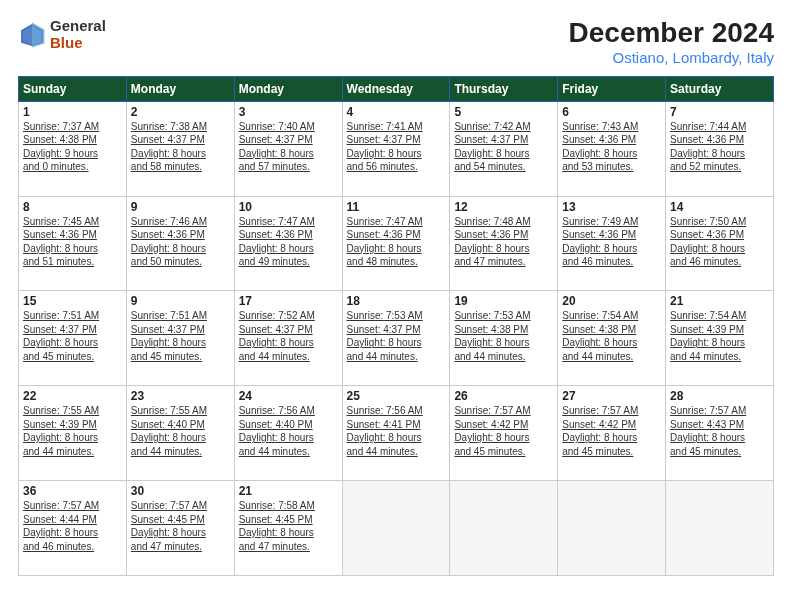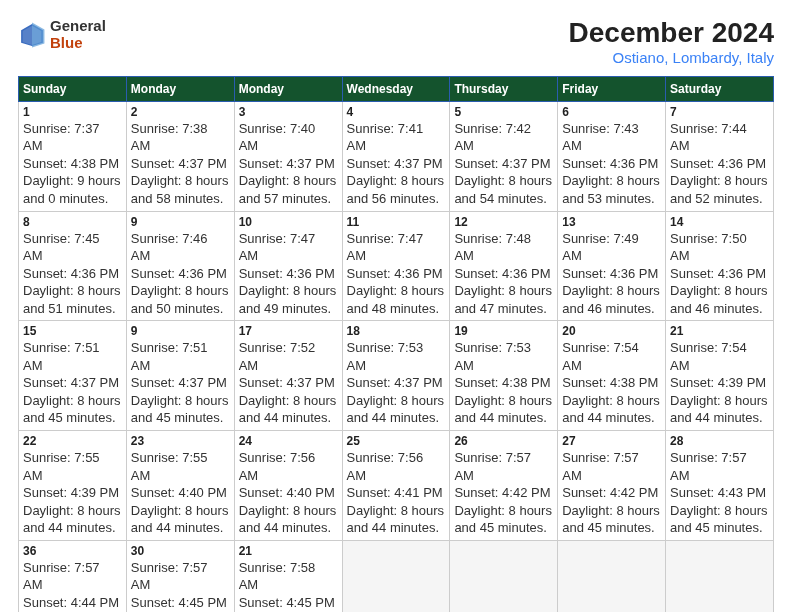--- a/index.html
+++ b/index.html
@@ -84,23 +84,24 @@
     .calendar td.empty {
       background: #f5f5f5;
     }
     .day-num {
       font-size: 12px;
       font-weight: bold;
       display: block;
       margin-bottom: 1px;
     }
     .cell-text {
-      font-size: 13px;
+      font-size: 10px;
       line-height: 1.35;
       color: #333;
+      text-decoration: underline;
     }
   </style>
 </head>
 <body>
 
 <div class="page">
   <div class="header">
     <div class="logo">
       <svg class="logo-icon" viewBox="0 0 36 36">
         <polygon points="18,4 32,12 32,28 18,32 4,28 4,12" fill="#3a6cbf"></polygon>

